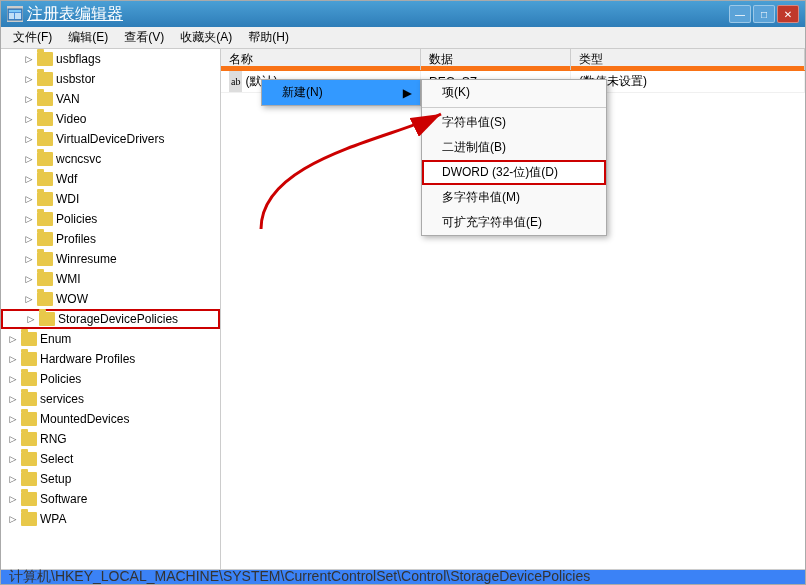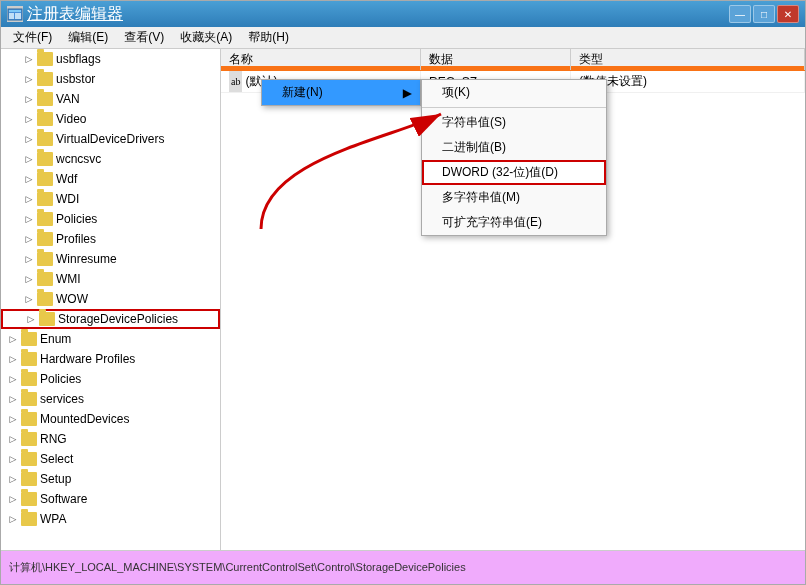--- a/index.html
+++ b/index.html
@@ -200,27 +200,27 @@
 
     .sub-item {
       padding: 4px 20px;
       font-size: 12px;
       cursor: pointer;
       white-space: nowrap;
     }
 
     
     .status-bar {
-      height: 34px;
-      background: #f0abfc;
+      height: 15px;
+      background: #3b82f6;
       border-top: 1px solid #ccc;
       display: flex;
       align-items: center;
       padding: 0 8px;
-      font-size: 11px;
+      font-size: 14px;
       color: #333;
     }
   </style>
 </head>
 <body>
 
 <div class="window">
 
   <div class="title-bar">
     <span class="title-bar-icon">

